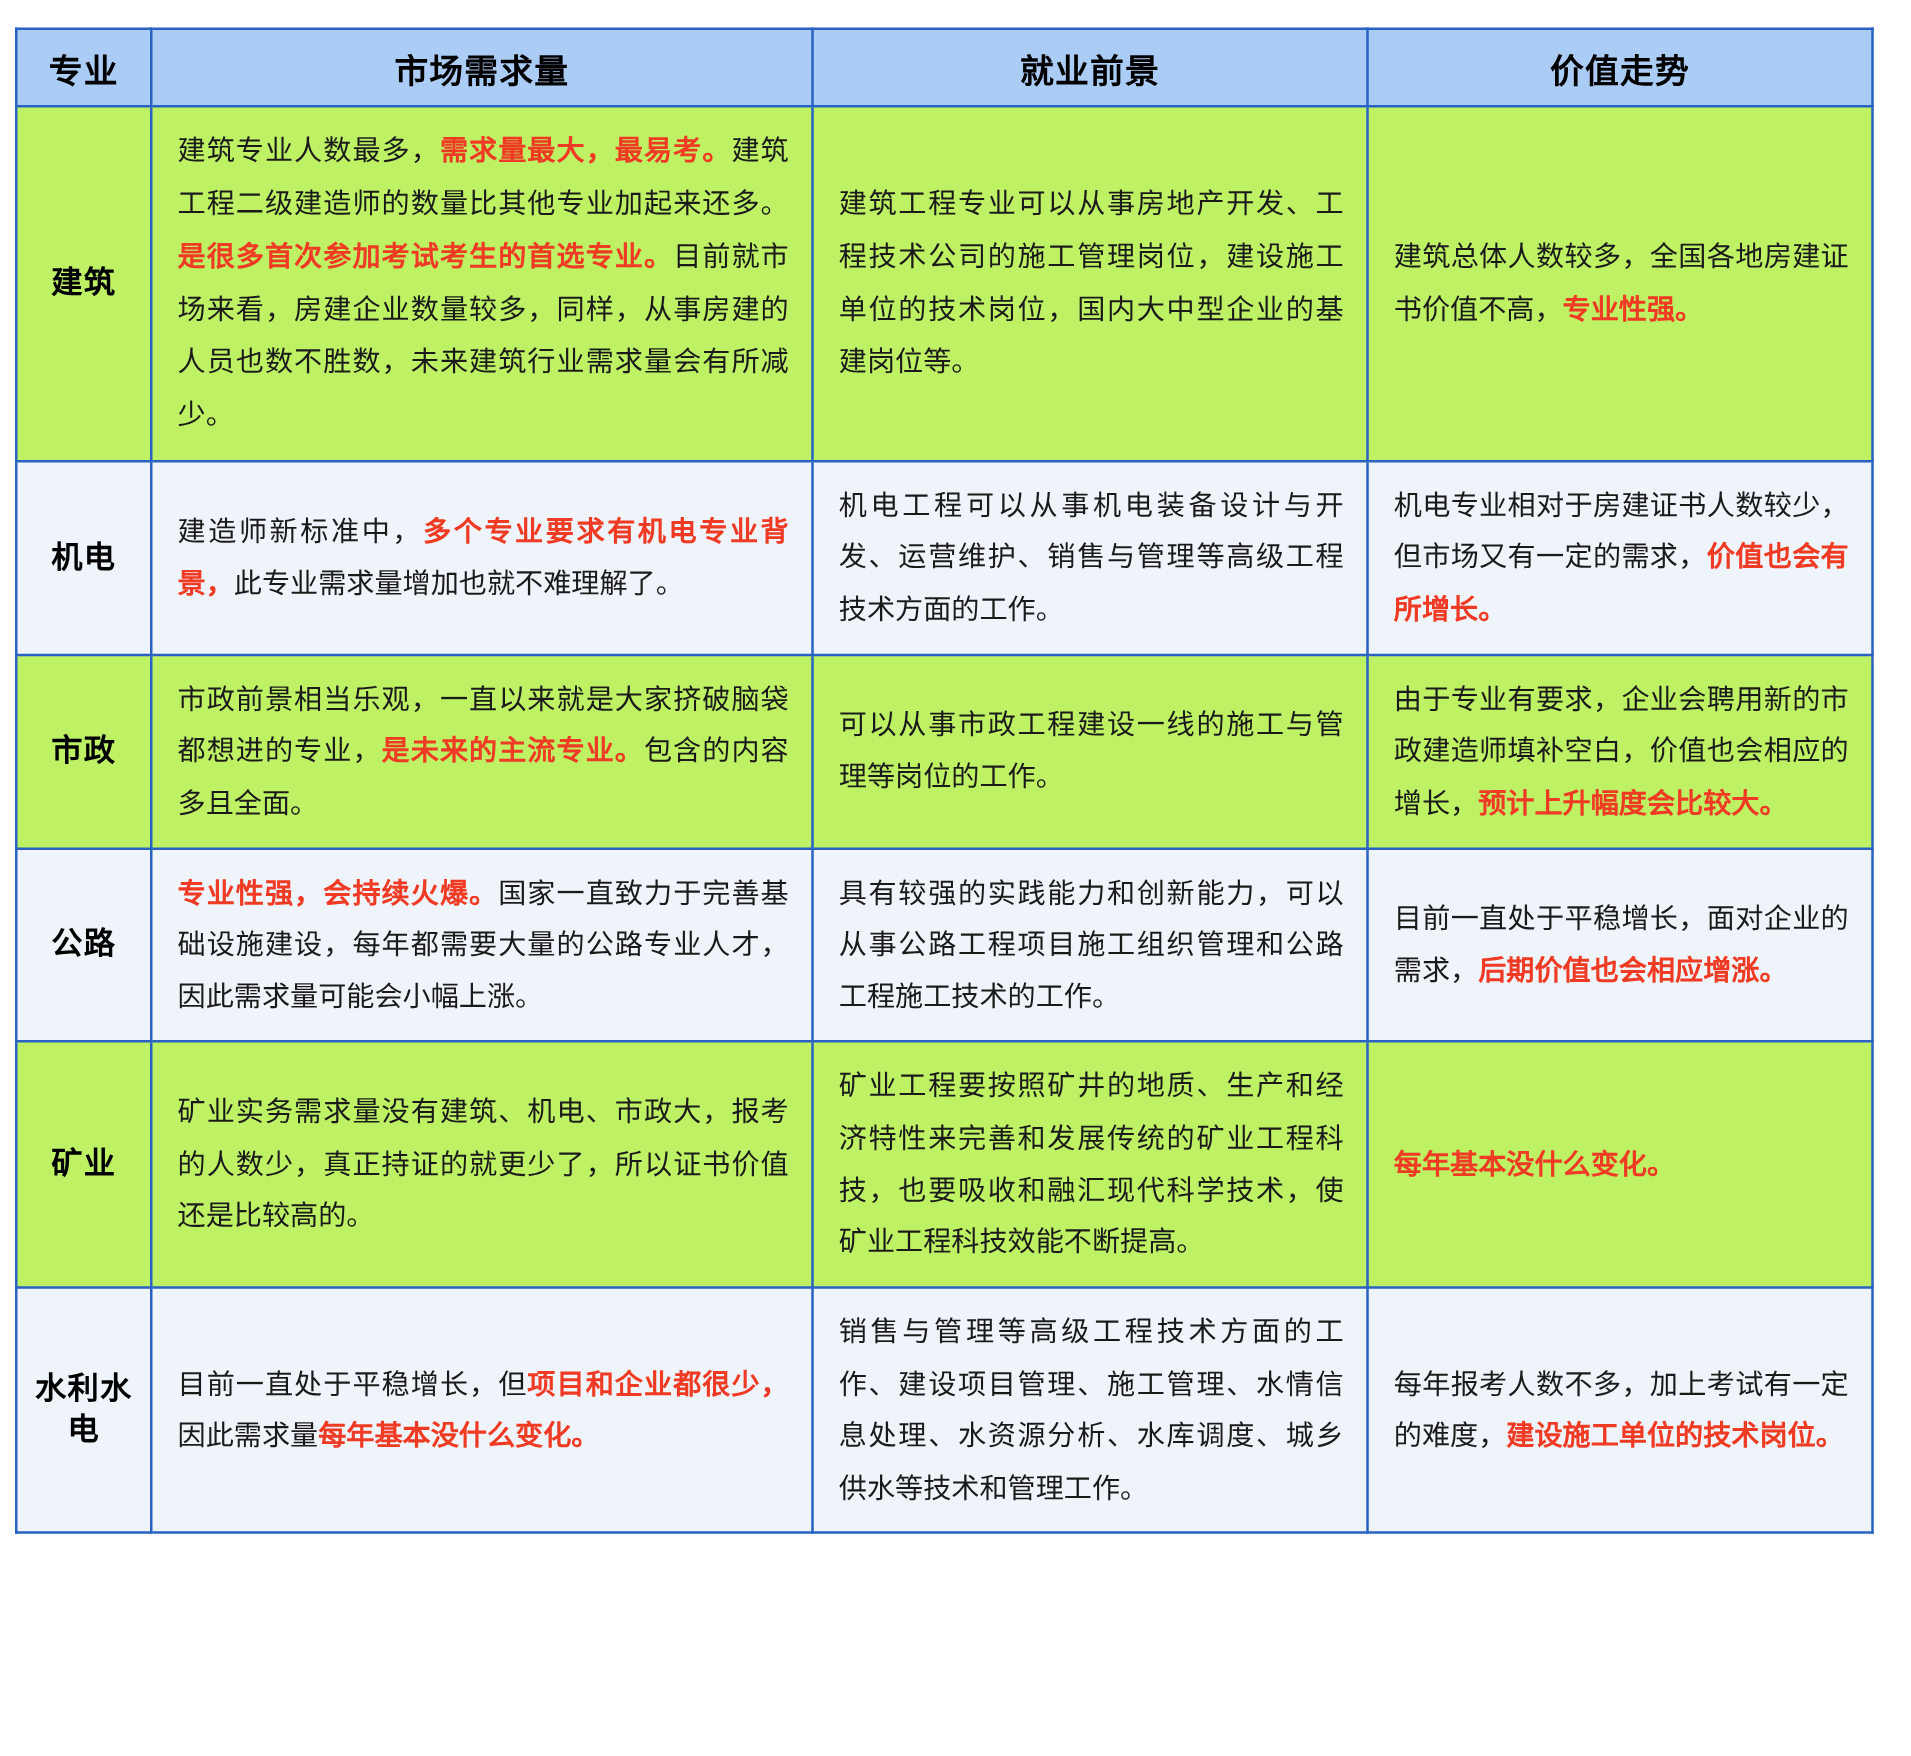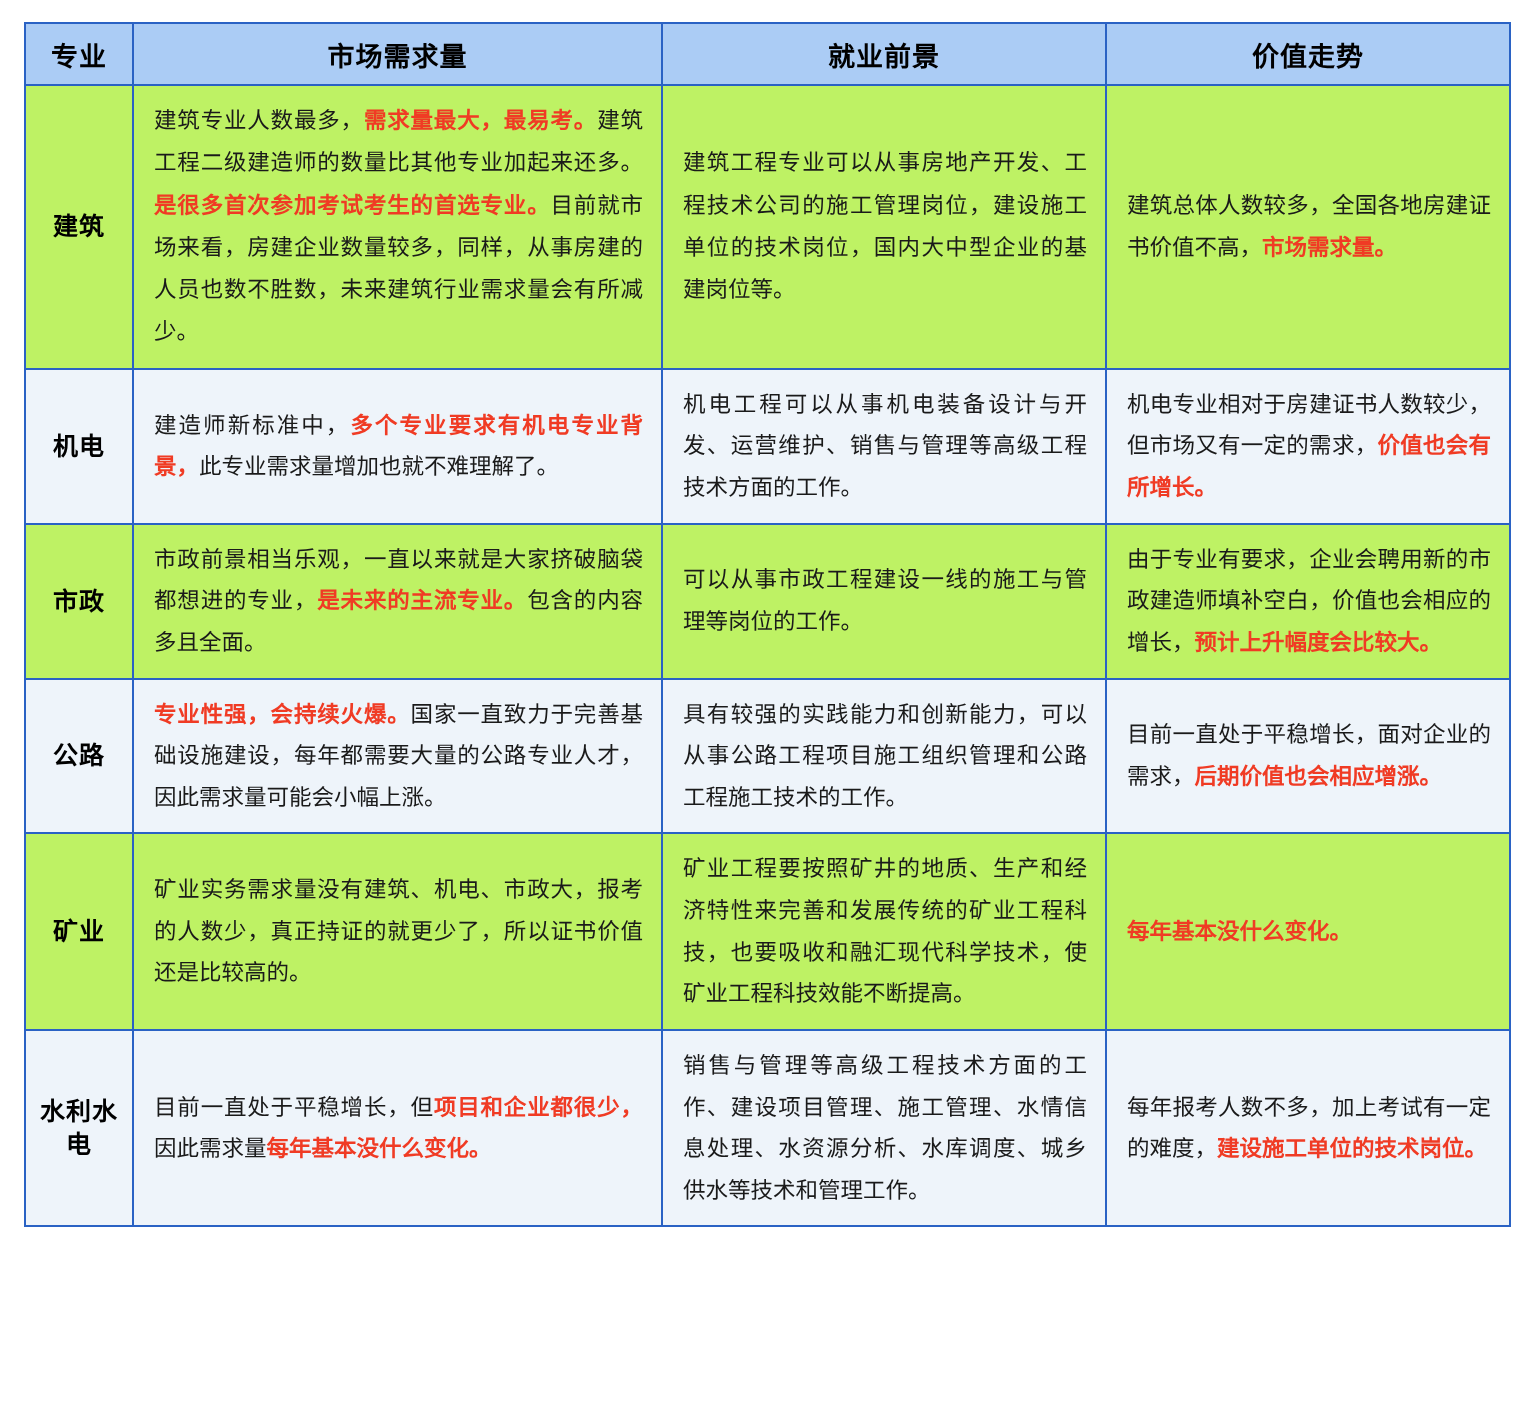--- a/index.html
+++ b/index.html
@@ -11,21 +11,21 @@
   body {
     width: 1529px;
     height: 1405px;
     font-family: "Liberation Serif", "DejaVu Serif", serif;
     overflow: hidden;
   }
   .page {
     width: 1286px;
     height: 1405px;
     box-sizing: border-box;
-    padding: 22px 22px 22px 24px;
+    padding: 22px 22px 22px 12px;
     background: #ffffff;
   }
   table.compare {
     border-collapse: collapse;
     table-layout: fixed;
     width: 1485px;
     margin: 0;
   }
   table.compare col.c-major   { width: 108px; }
   table.compare col.c-demand  { width: 529px; }
@@ -98,21 +98,21 @@
         <th>市场需求量</th>
         <th>就业前景</th>
         <th>价值走势</th>
       </tr>
     </thead>
     <tbody id="table-body">
         <tr class="row-white r1">
           <td class="major">建筑</td>
           <td class="cell"><span>建筑专业人数最多，</span><span class="hl">需求量最大，最易考。</span><span>建筑工程二级建造师的数量比其他专业加起来还多。</span><span class="hl">是很多首次参加考试考生的首选专业。</span><span>目前就市场来看，房建企业数量较多，同样，从事房建的人员也数不胜数，未来建筑行业需求量会有所减少。</span></td>
           <td class="cell"><span>建筑工程专业可以从事房地产开发、工程技术公司的施工管理岗位，建设施工单位的技术岗位，国内大中型企业的基建岗位等。</span></td>
-          <td class="cell"><span>建筑总体人数较多，全国各地房建证书价值不高，</span><span class="hl">市场需求量。</span></td>
+          <td class="cell"><span>建筑总体人数较多，全国各地房建证书价值不高，</span><span class="hl">专业性强。</span></td>
         </tr>
         <tr class="row-tint">
           <td class="major">机电</td>
           <td class="cell"><span>建造师新标准中，</span><span class="hl">多个专业要求有机电专业背景，</span><span>此专业需求量增加也就不难理解了。</span></td>
           <td class="cell"><span>机电工程可以从事机电装备设计与开发、运营维护、销售与管理等高级工程技术方面的工作。</span></td>
           <td class="cell"><span>机电专业相对于房建证书人数较少，但市场又有一定的需求，</span><span class="hl">价值也会有所增长。</span></td>
         </tr>
         <tr class="row-white">
           <td class="major">市政</td>
           <td class="cell"><span>市政前景相当乐观，一直以来就是大家挤破脑袋都想进的专业，</span><span class="hl">是未来的主流专业。</span><span>包含的内容多且全面。</span></td>

